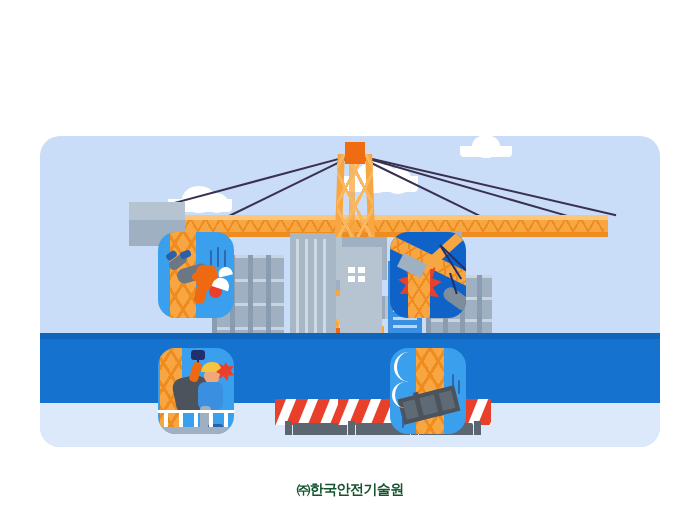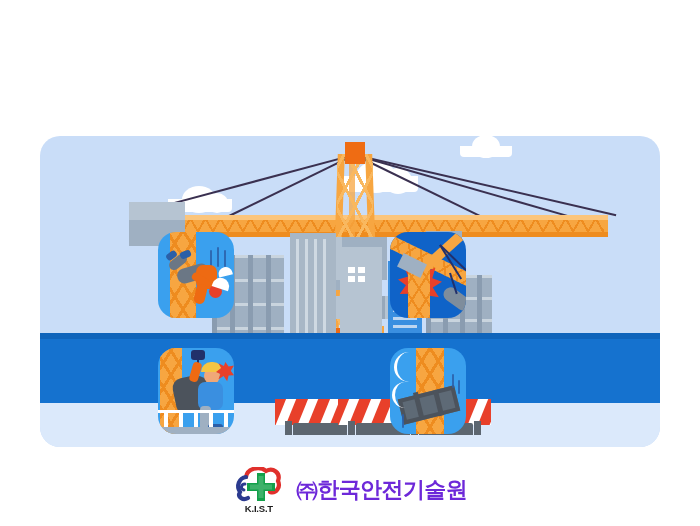--- a/index.html
+++ b/index.html
@@ -139,21 +139,21 @@
   .footer{
     position:absolute;left:0;top:462px;width:700px;height:56px;
     display:flex;align-items:center;justify-content:center;gap:11px;
   }
   .logo-mark{position:relative;width:52px;height:46px;}
   .kist{
     position:absolute;left:0;bottom:-1px;width:52px;text-align:center;
     font-size:9.5px;font-weight:bold;color:#1b1b1b;letter-spacing:-.2px;
   }
   .company-name{
-    font-size:22px;font-weight:bold;color:#6d28d9;letter-spacing:-.6px;
+    font-size:14px;font-weight:bold;color:#14532d;letter-spacing:-.6px;
     white-space:nowrap;
   }
 </style>
 </head>
 <body>
 
 <div class="page">
 
 
   <div class="illu">
@@ -389,30 +389,16 @@
       <div class="layer" style="left:4px;top:4px;width:22px;height:30px;border-left:3px solid #ffffff;border-radius:16px 0 0 16px;"></div>
       <div class="layer" style="left:2px;top:34px;width:18px;height:26px;border-left:3px solid #ffffff;border-radius:14px 0 0 14px;"></div>
       <div class="speedline" style="left:62px;top:26px;height:14px;"></div>
       <div class="speedline" style="left:68px;top:32px;height:14px;"></div>
       <div class="speedline" style="left:12px;top:66px;height:14px;"></div>
     </div>
 
   </div>
 
   <div class="footer">
-    <div class="logo-mark">
-
-      <svg width="52" height="36" viewBox="0 0 52 36" style="position:absolute;left:0;top:0;">
-        <path d="M13 10 C14 2, 26 -2, 33 4 C40 0, 48 6, 45 14 C48 20, 43 27, 37 25" fill="none" stroke="#e0302c" stroke-width="4.2" stroke-linecap="round"></path>
-        <path d="M13 10 C6 11, 3 19, 7 25 C4 30, 10 34, 15 31" fill="none" stroke="#2b3a8f" stroke-width="4.2" stroke-linecap="round"></path>
-        <path d="M12 17 C8 17, 7 22, 11 23" fill="none" stroke="#2b3a8f" stroke-width="3" stroke-linecap="round"></path>
-      </svg>
-
-      <svg width="30" height="30" viewBox="0 0 30 30" style="position:absolute;left:13px;top:5px;">
-        <path d="M11 1 H19 V11 H29 V19 H19 V29 H11 V19 H1 V11 H11 Z" fill="#13a04a"></path>
-        <path d="M12.5 4 H17.5 V12.5 H26 V17.5 H17.5 V26 H12.5 V17.5 H4 V12.5 H12.5 Z" fill="#ffffff" opacity="0.18"></path>
-      </svg>
-      <div class="kist">K.I.S.T</div>
-    </div>
     <div class="company-name">㈜한국안전기술원</div>
   </div>
 
 </div>
 
 </body></html>

